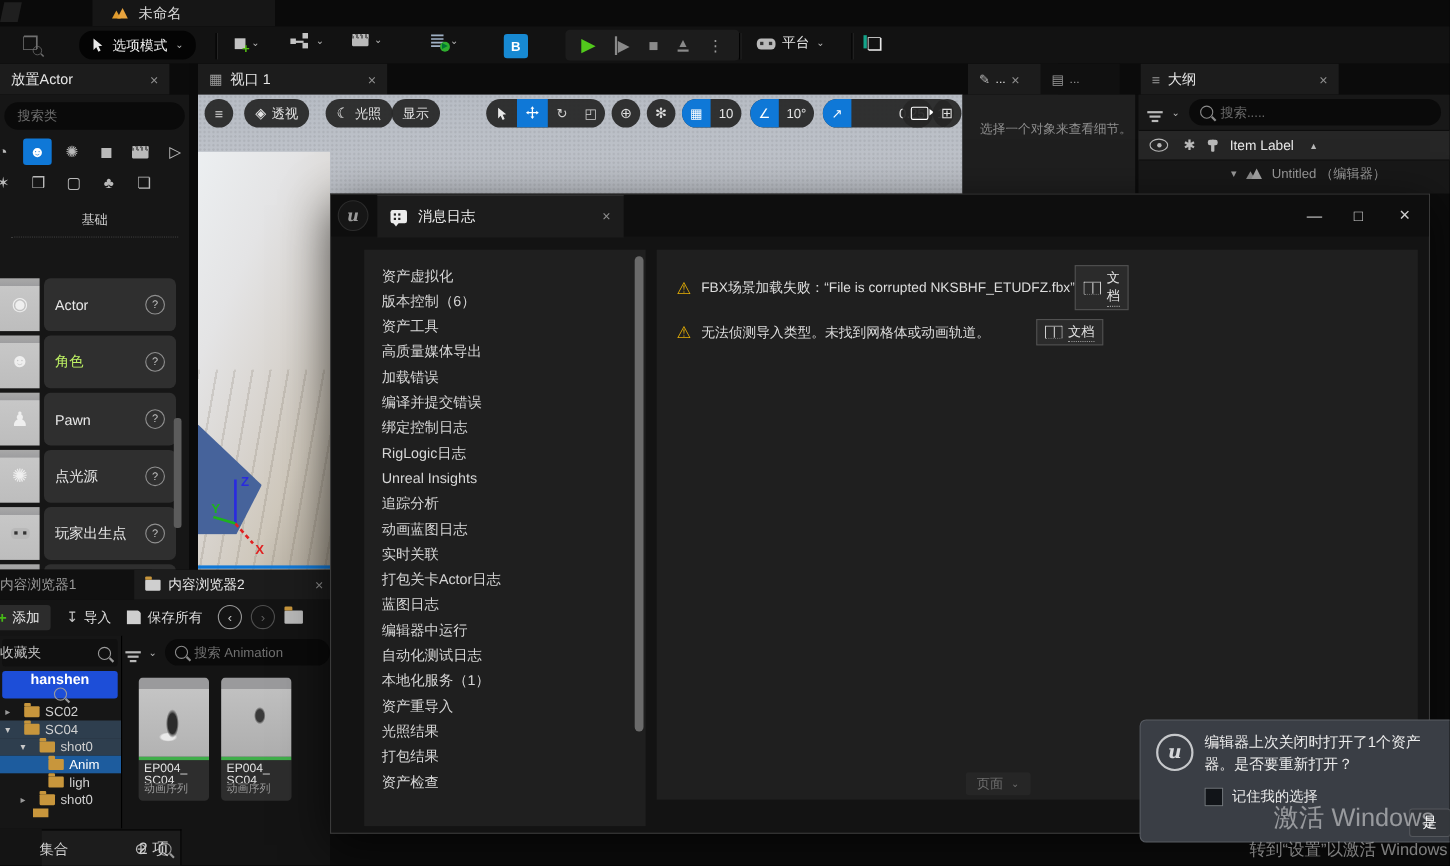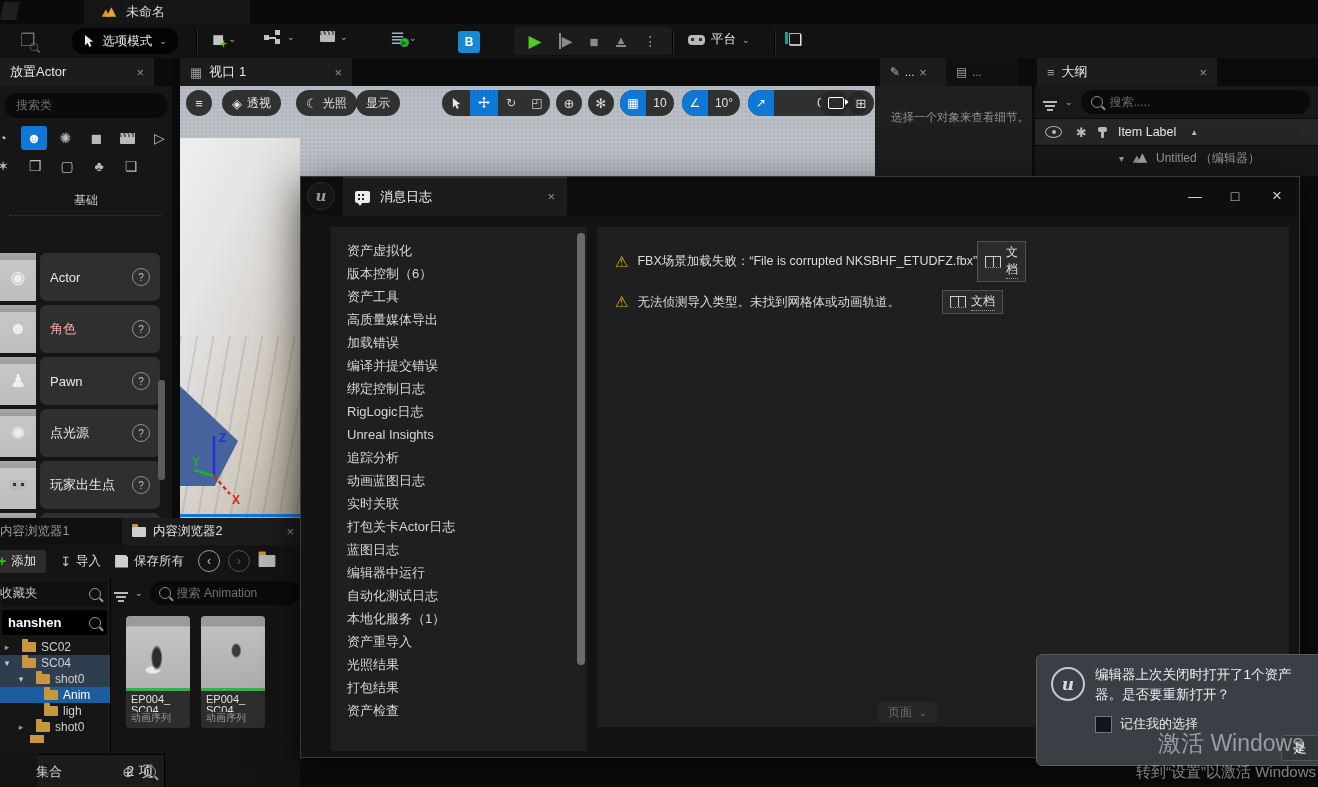--- a/index.html
+++ b/index.html
@@ -165,21 +165,21 @@
       <div class="row" style="margin-top:2px;height:50px;">
         <span class="thumbfig" style="width:36px;height:48px;display:flex;align-items:center;justify-content:center;color:#efefef;font-size:17px;">◉</span>
         <span class="row" style="flex:1;height:48px;background:#2f2f2f;border-radius:6px;margin:0 12px 0 4px;padding:0 10px;justify-content:space-between;">
           <span style="color:#e8e8e8;">Actor</span>
           <span class="help">?</span>
         </span>
       </div>
       <div class="row" style="margin-top:2px;height:50px;">
         <span class="thumbfig" style="width:36px;height:48px;display:flex;align-items:center;justify-content:center;color:#efefef;font-size:17px;">☻</span>
         <span class="row" style="flex:1;height:48px;background:#2f2f2f;border-radius:6px;margin:0 12px 0 4px;padding:0 10px;justify-content:space-between;">
-          <span style="color:#fca5a5;">角色</span>
+          <span style="color:#bef264;">角色</span>
           <span class="help">?</span>
         </span>
       </div>
       <div class="row" style="margin-top:2px;height:50px;">
         <span class="thumbfig" style="width:36px;height:48px;display:flex;align-items:center;justify-content:center;color:#efefef;font-size:18px;">♟</span>
         <span class="row" style="flex:1;height:48px;background:#2f2f2f;border-radius:6px;margin:0 12px 0 4px;padding:0 10px;justify-content:space-between;">
           <span style="color:#e8e8e8;">Pawn</span>
           <span class="help">?</span>
         </span>
       </div>
@@ -354,21 +354,21 @@
       <span style="width:20px;height:20px;border:1.5px solid #9a9a9a;border-radius:50%;color:#c9c9c9;display:flex;align-items:center;justify-content:center;font-size:12px;">‹</span>
       <span style="width:20px;height:20px;border:1.5px solid #4f4f4f;border-radius:50%;color:#5f5f5f;display:flex;align-items:center;justify-content:center;font-size:12px;margin-left:-6px;">›</span>
       <span class="folder" style="background:#b9b9b9;transform:scale(1.2);margin-left:-4px;"></span>
     </div>
 
     <div class="abs" style="left:0;top:60px;width:110px;height:175px;background:#161616;border-right:1px solid #000;">
       <div class="row" style="height:25px;background:#101010;border-radius:3px;margin:3px 3px 0 2px;padding:0 6px;justify-content:space-between;">
         <span style="color:#c0c0c0;font-size:12.5px;margin-left:-8px;">收藏夹</span>
         <span class="mag" style="color:#9a9a9a;"></span>
       </div>
-      <div class="row" style="height:25px;background:#000000;border-radius:3px;margin:4px 3px 4px 2px;padding:0 6px;justify-content:space-between;">
+      <div class="row" style="height:25px;background:#1d4ed8;border-radius:3px;margin:4px 3px 4px 2px;padding:0 6px;justify-content:space-between;flex-direction:column;">
         <b style="color:#fff;font-size:13px;">hanshen</b>
         <span class="mag" style="color:#9a9a9a;"></span>
       </div>
       <div class="treerow">
         <span style="width:14px;text-align:center;font-size:9px;color:#9a9a9a;">▸</span>
         <span class="folder" style="margin:0 5px 0 8px;"></span>
         <span>SC02</span>
       </div>
       <div class="treerow" style="background:#2e3e4e;">
         <span style="width:14px;text-align:center;font-size:9px;color:#c9c9c9;">▾</span>

